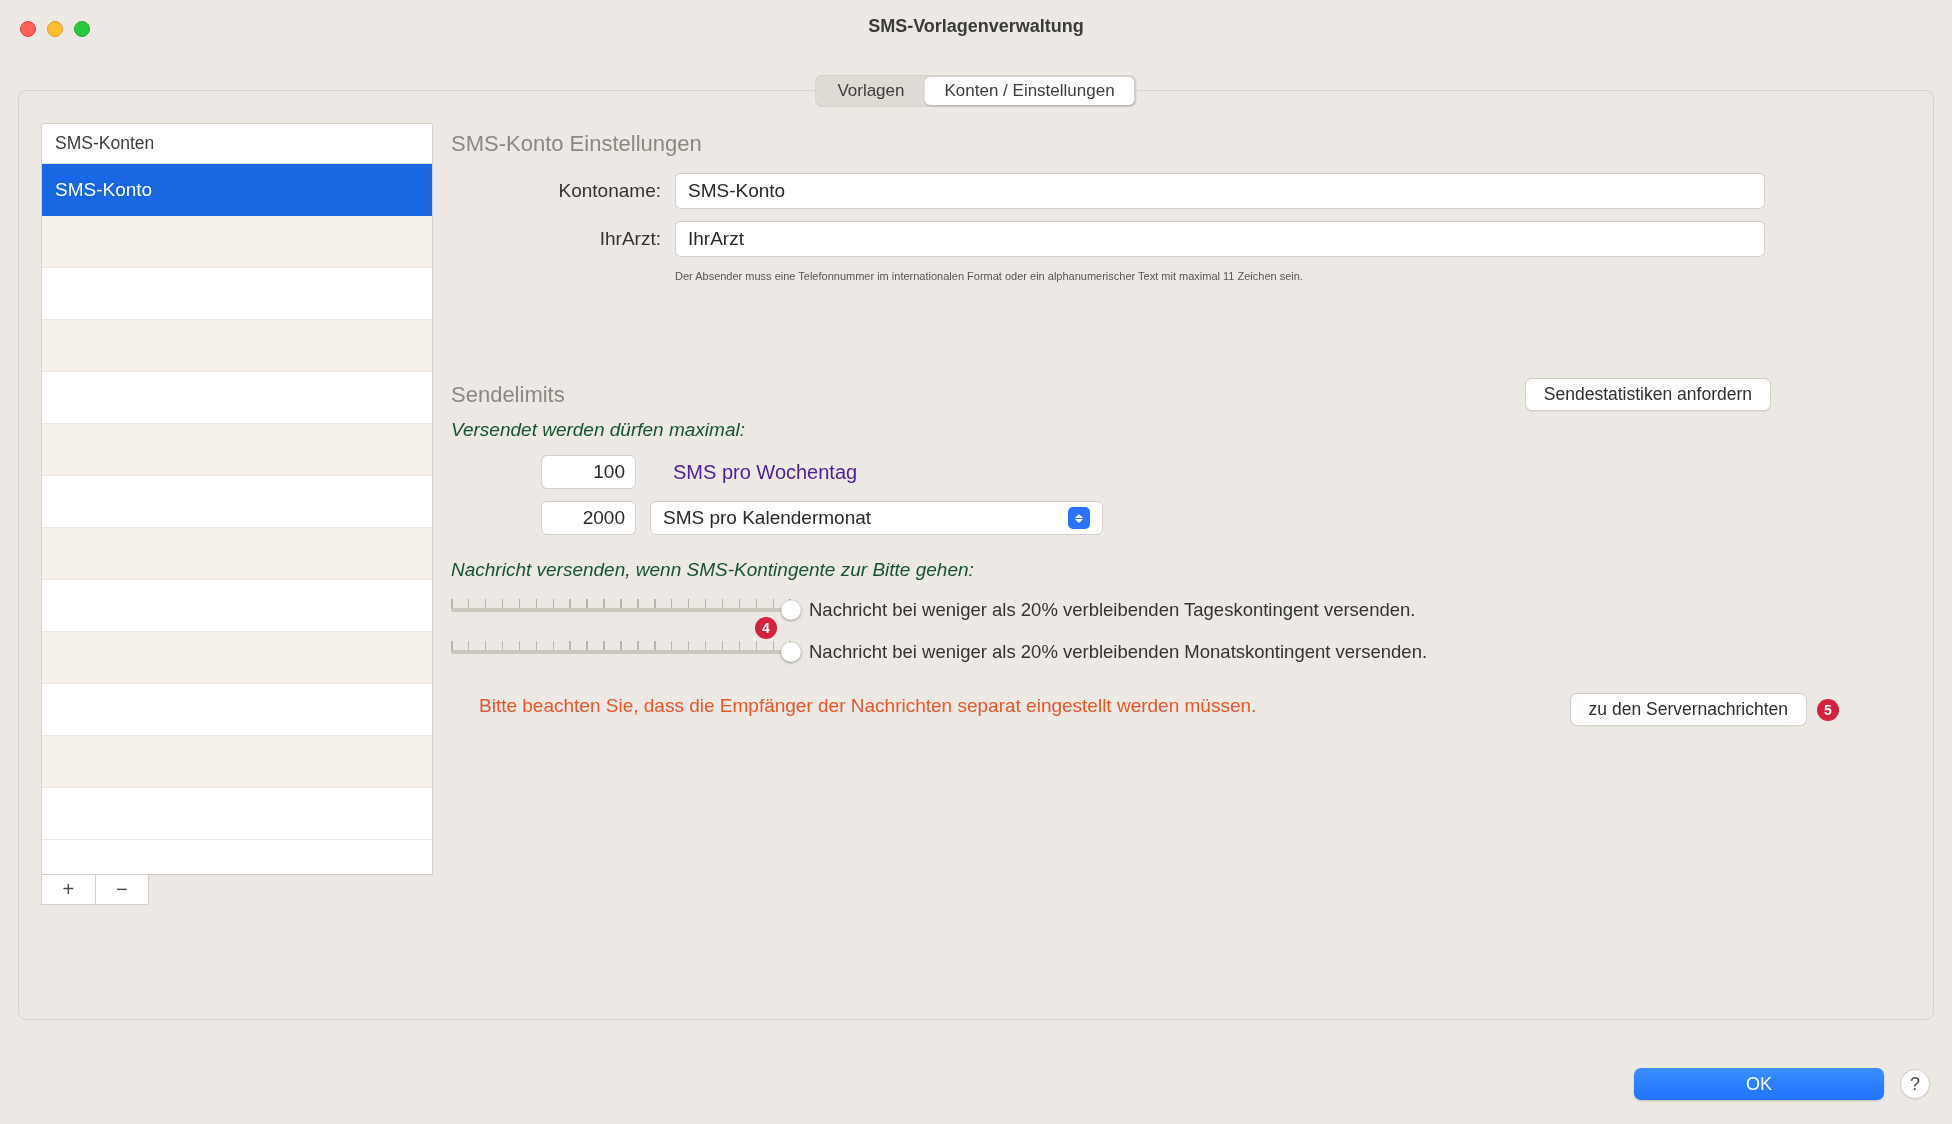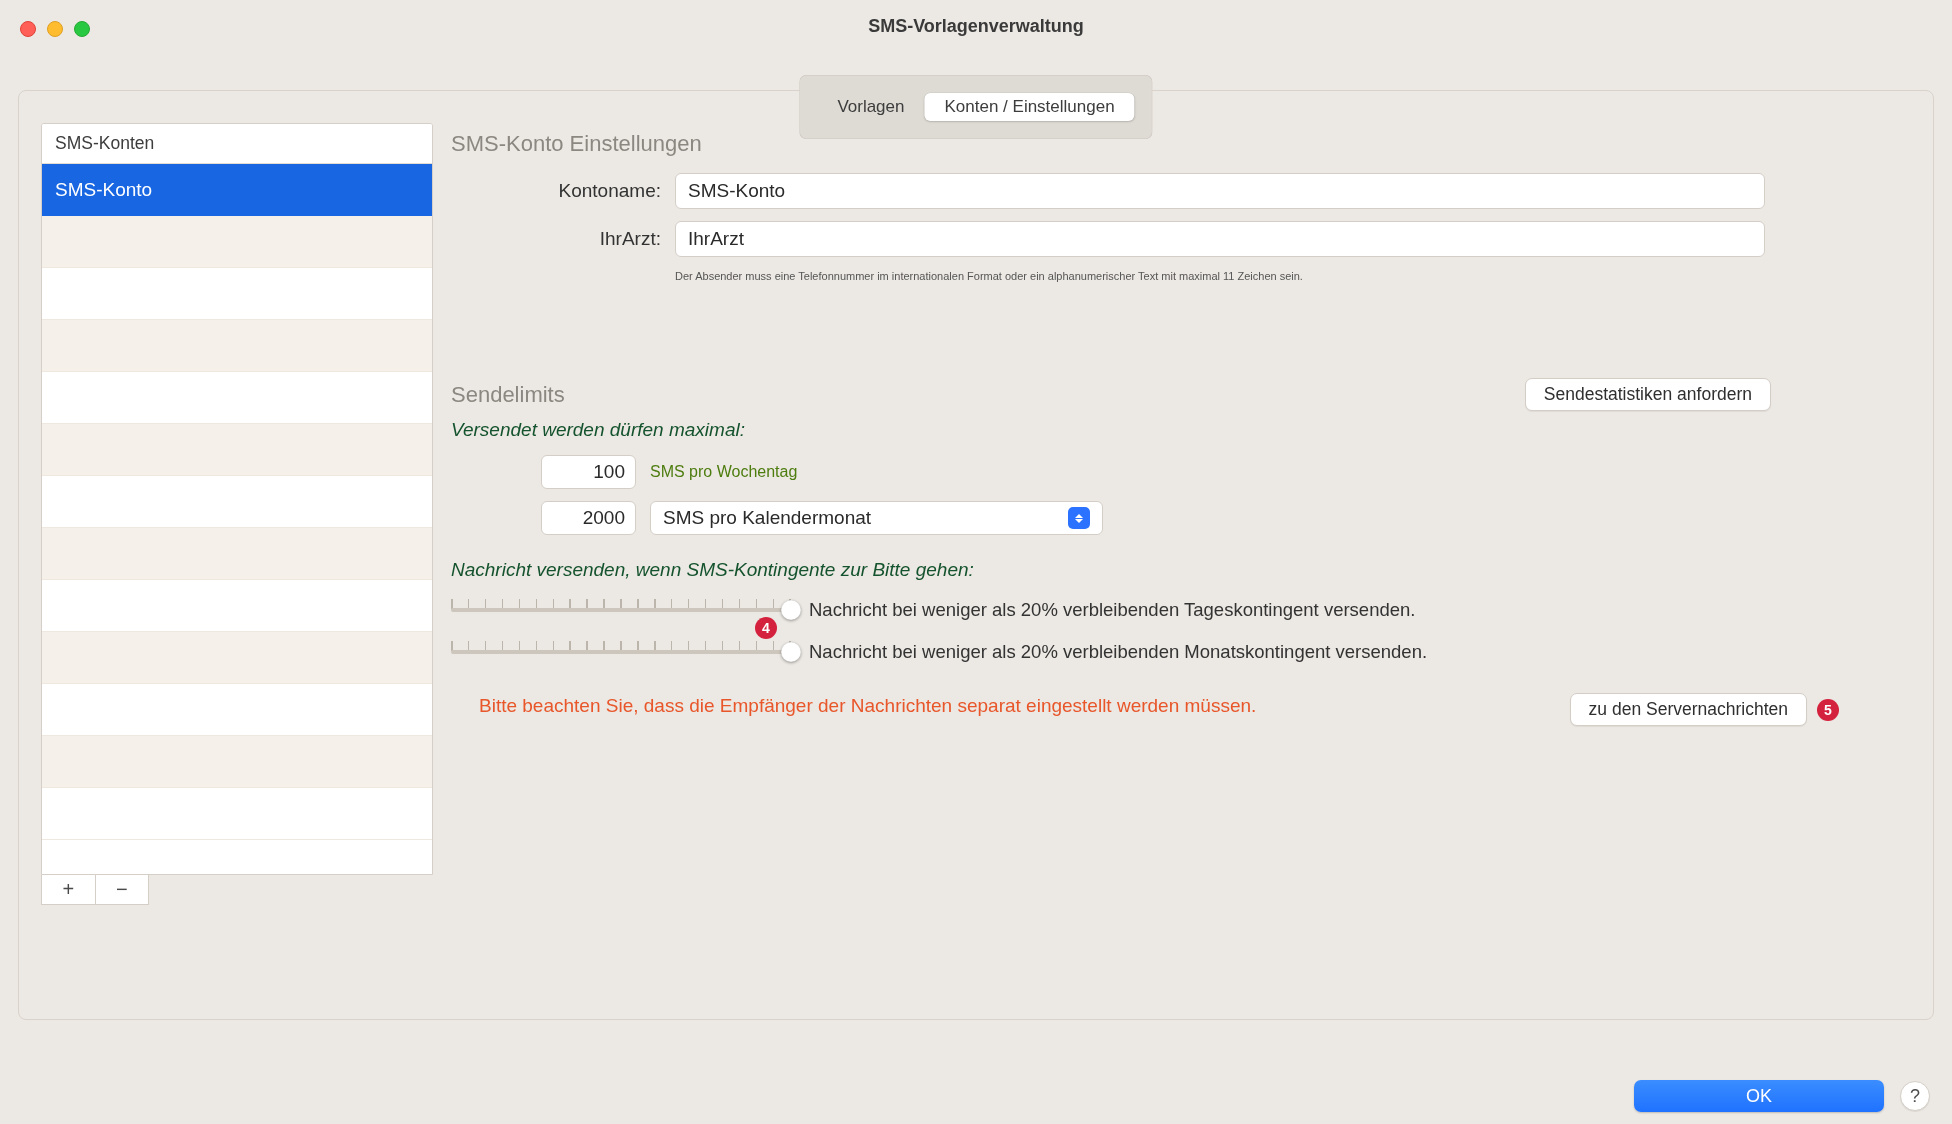--- a/index.html
+++ b/index.html
@@ -46,21 +46,21 @@
 
     
     .segmented {
       position:absolute;
       top:-16px;
       left:50%;
       transform:translateX(-50%);
       display:flex;
       background:#dedad4;
       border-radius:7px;
-      padding:18px;
+      padding:2px;
       box-shadow: inset 0 0 0 0.5px #ccc6be;
     }
     .seg-item {
       padding: 4px 20px;
       border-radius:6px;
       font-size:17px;
       color:#3d3d3d;
       cursor:default;
     }
     .seg-item.active {
@@ -209,21 +209,21 @@
       width:95px;
       height:34px;
       background:#fff;
       border:1px solid #d4cec6;
       border-radius:6px;
       text-align:right;
       padding:0 10px;
       font-size:19px;
       color:#2a2a2a;
     }
-    .unit-label { font-size:16px; color:#4d7c0f; }
+    .unit-label { font-size:20px; color:#4c1d95;margin-left:23px; }
     .select {
       width:453px;
       height:34px;
       background:#fff;
       border:1px solid #d4cec6;
       border-radius:6px;
       padding:0 12px;
       font-size:19px;
       color:#2a2a2a;
       display:flex;
@@ -300,21 +300,21 @@
       color:#e8562a;
       font-size:19px;
       line-height:1.4;
       flex:1;
     }
 
     
     .bottom-bar {
       position:absolute;
       right:22px;
-      bottom:12px;
+      bottom:24px;
       display:flex;
       align-items:center;
       gap:16px;
     }
     .ok-btn {
       background: linear-gradient(#3b8dff,#1f72ff);
       border:none;
       border-radius:7px;
       width:250px;
       height:32px;

